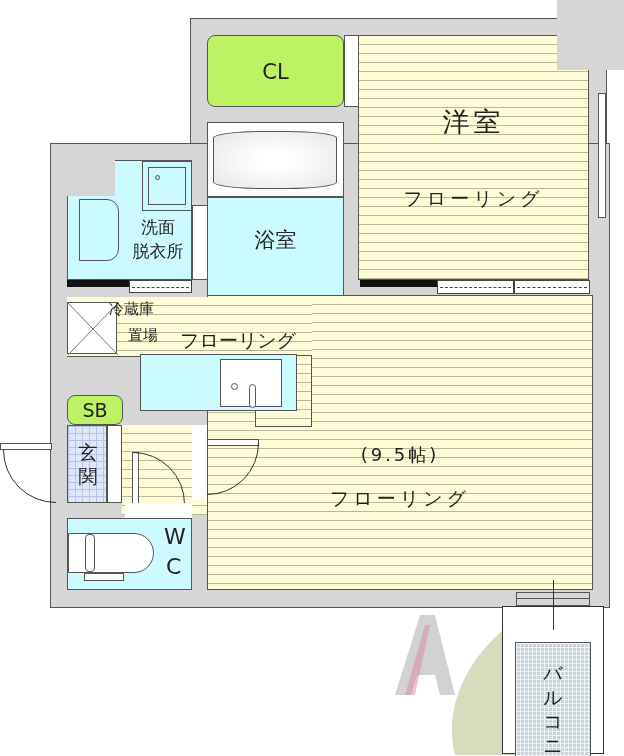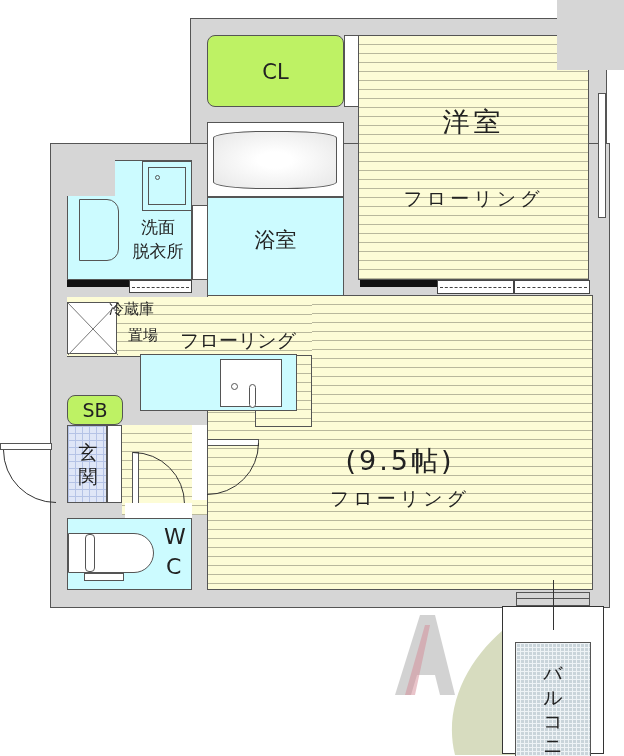--- a/index.html
+++ b/index.html
@@ -73,21 +73,21 @@
   <span class="label" style="left:55px;width:70px;top:79px;font-size:17px;">脱衣所</span>
 </div>
 
 <div class="abs win-black" style="left:67px;top:280px;width:62px;height:7px;"></div>
 <div class="abs win-dash" style="left:129px;top:280px;width:63px;height:13px;"></div>
 <div class="abs win-black" style="left:360px;top:280px;width:77px;height:7px;"></div>
 <div class="abs win-dash" style="left:437px;top:280px;width:77px;height:14px;"></div>
 <div class="abs win-dash" style="left:514px;top:280px;width:76px;height:14px;"></div>
 
 <div class="abs floor outline" style="left:207px;top:295px;width:386px;height:295px;">
-  <span class="label" style="left:0;right:0;top:147px;font-size:27px;letter-spacing:3px;">(9.5帖)</span>
+  <span class="label" style="left:0;right:0;top:147px;font-size:18px;letter-spacing:3px;">(9.5帖)</span>
   <span class="label" style="left:0;right:0;top:190px;font-size:19px;letter-spacing:4px;">フローリング</span>
 </div>
 
 <div class="abs floor" style="left:67px;top:297px;width:245px;height:60px;border-bottom:1px solid #555;"></div>
 <div class="abs white" style="left:67px;top:302px;width:50px;height:52px;border:1px solid #555;">
   <svg width="50" height="52">
       <line x1="0" y1="0" x2="50" y2="52" stroke="#777" stroke-width="1"></line>
       <line x1="50" y1="0" x2="0" y2="52" stroke="#777" stroke-width="1"></line>
     </svg>
 </div>

